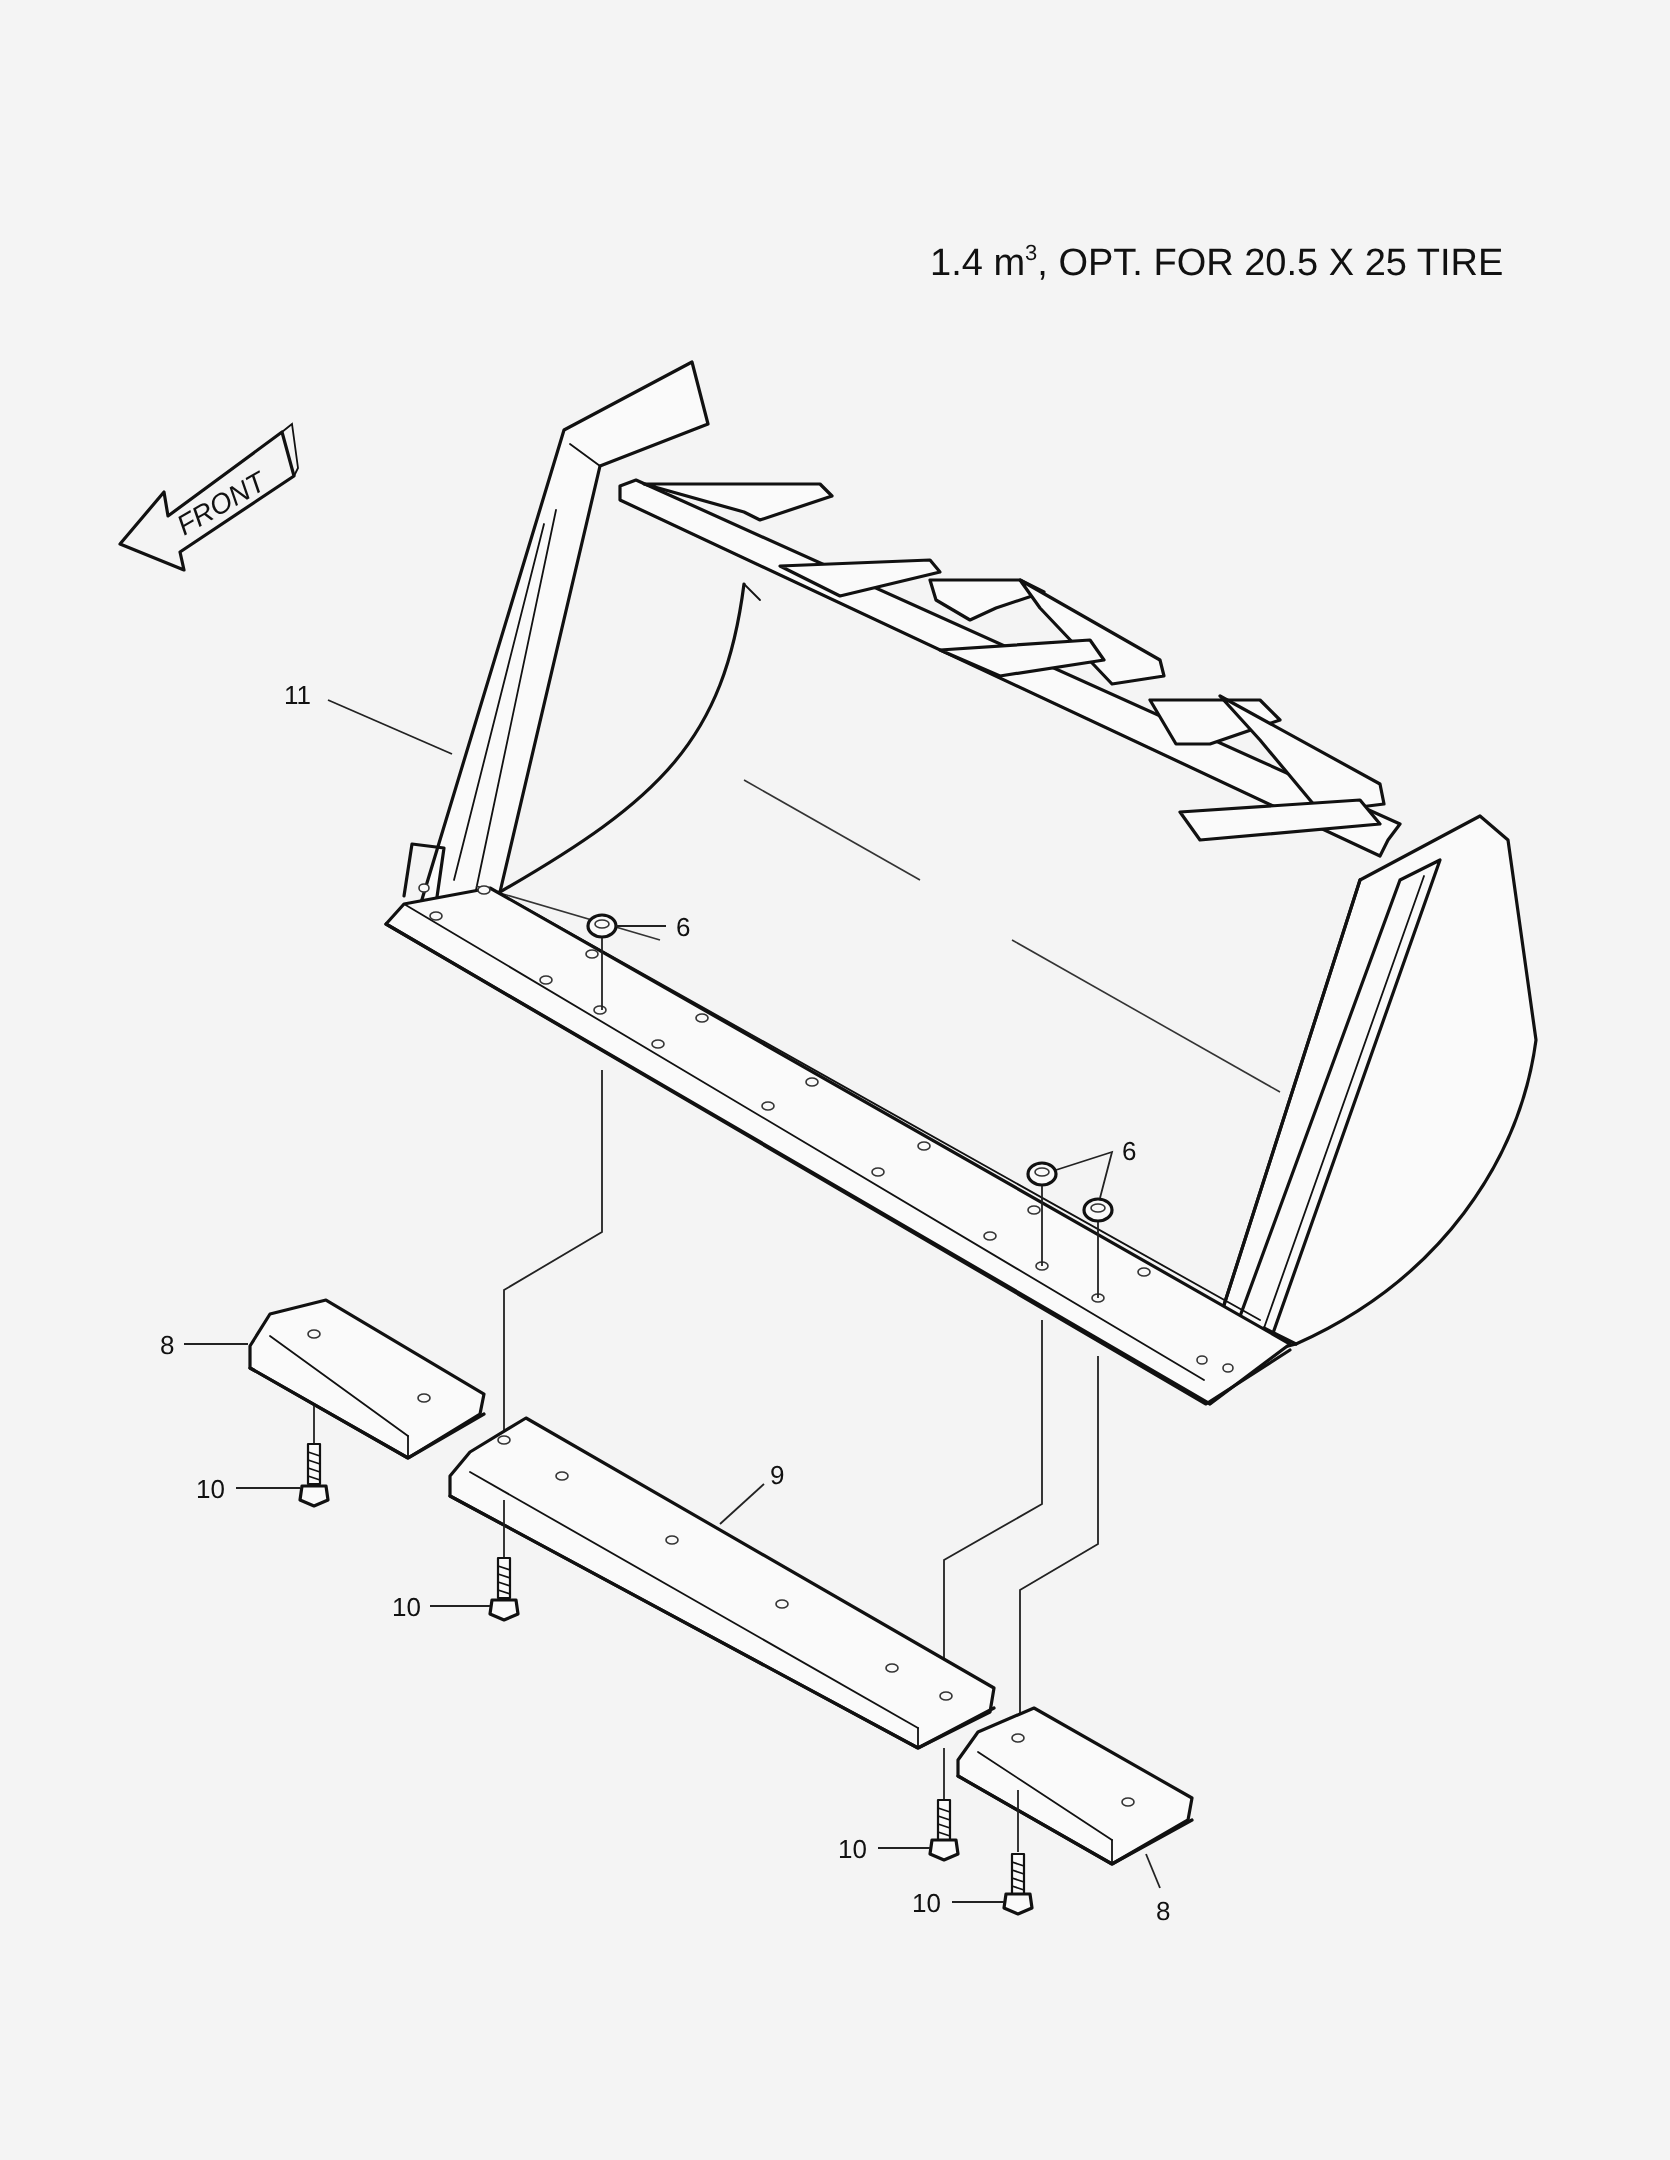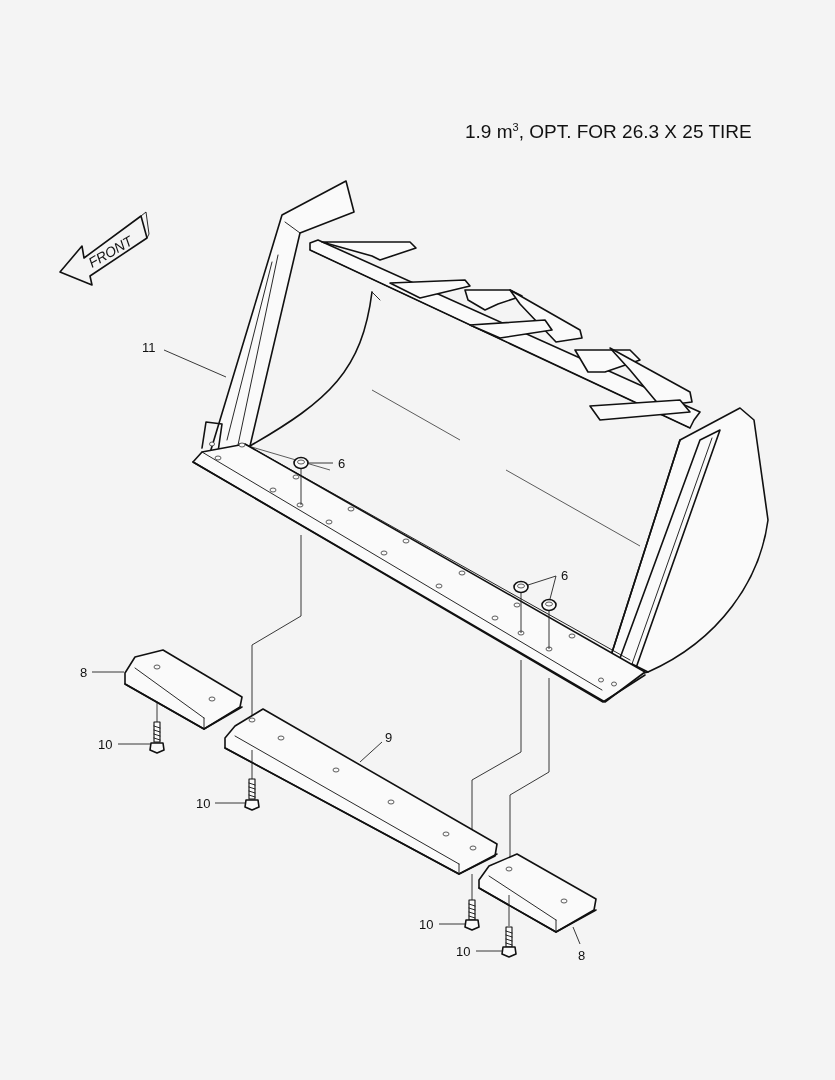--- a/index.html
+++ b/index.html
@@ -12,21 +12,21 @@
   .face { fill:#fafafa; stroke:#111; stroke-width:1.6; stroke-linejoin:round; }
   .hole { fill:#fafafa; stroke:#333; stroke-width:0.8; }
   .callout { font-family:"Liberation Sans", sans-serif; font-size:13px; fill:#111; }
   .title { position:absolute; left:465px; top:121px; font-size:19px; color:#111; white-space:nowrap; }
   .title sup { font-size:11px; }
   .front-text { font-family:"Liberation Sans", sans-serif; font-size:14px; fill:#111; font-style:italic; }
 </style>
 </head>
 <body>
 
-<div class="title"><span>1.9 m</span><sup>3</sup><span>, OPT. FOR 26.3 X 25 TIRE</span></div>
+<div class="title"><span>1.4 m</span><sup>3</sup><span>, OPT. FOR 20.5 X 25 TIRE</span></div>
 
 <svg width="835" height="1080" viewBox="0 0 835 1080">
 
   <g>
     <path class="ln" d="M60,272 L82,246 L84,258 L141,216 L147,238 L90,276 L92,285 Z"></path>
     <path class="th" d="M141,216 L146,212 L149,234 L147,238"></path>
     <text class="front-text" x="92" y="268" transform="rotate(-30 92 268)">FRONT</text>
   </g>
 
   <g>

